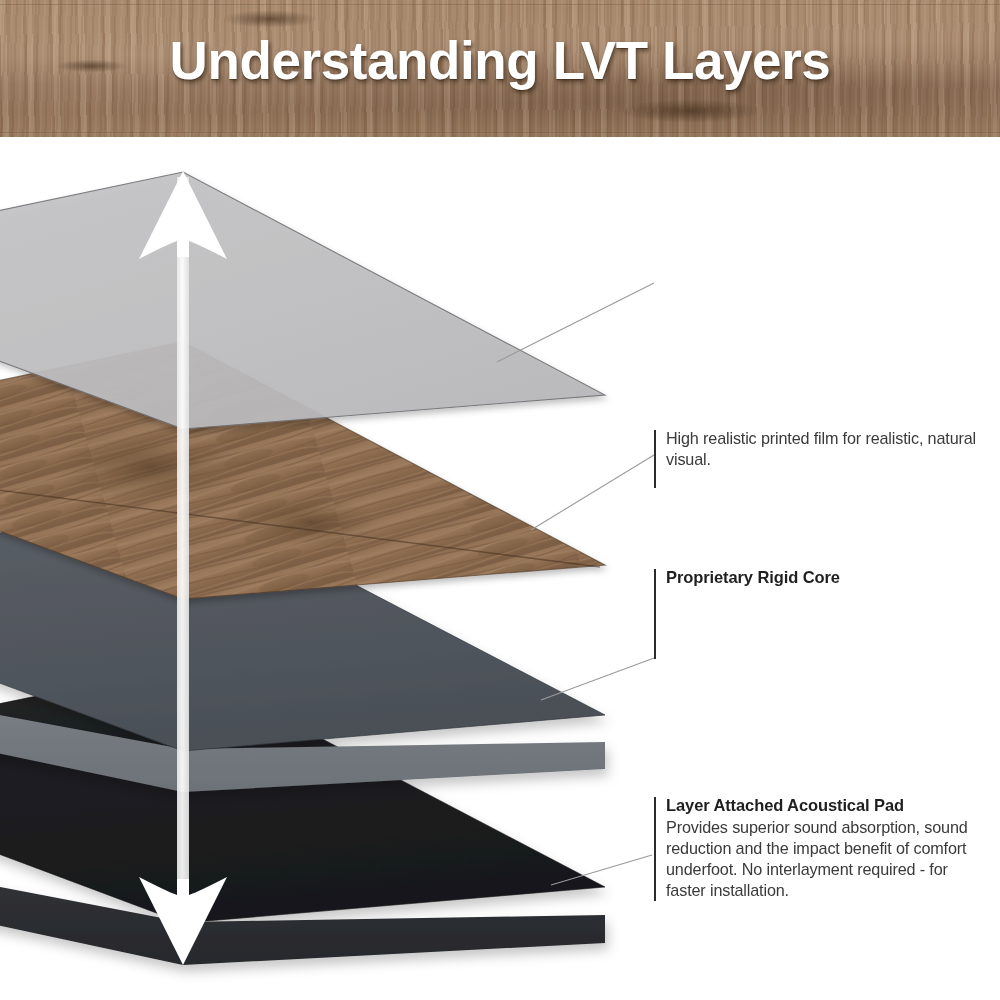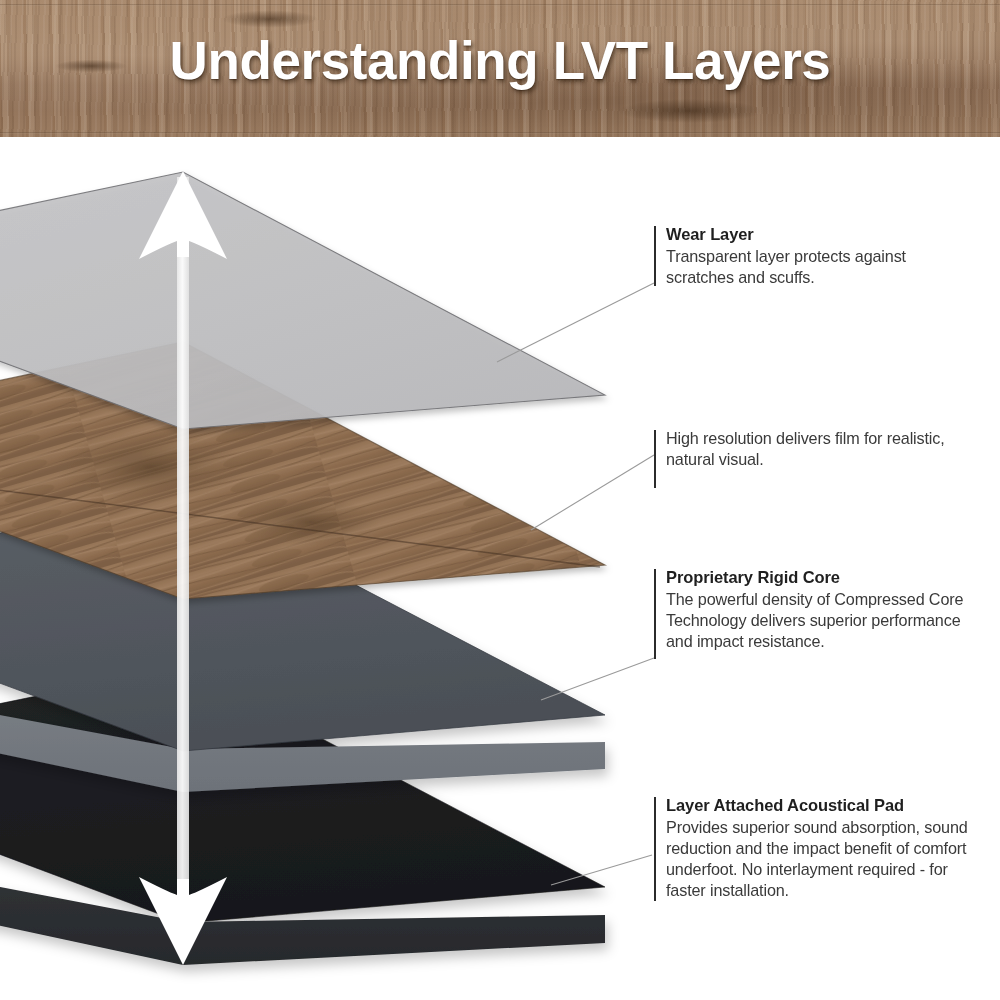--- a/index.html
+++ b/index.html
@@ -243,35 +243,29 @@
 
       <g stroke="#9a9a9a" stroke-width="1.1" fill="none">
         <path d="M 497 225 L 654 146"></path>
         <path d="M 531 393 L 654 318"></path>
         <path d="M 541 563 L 654 521"></path>
         <path d="M 551 748 L 652 718"></path>
       </g>
     </svg>
   </div>
 
-  <div class="callout c1">
-    <div class="rule"></div>
-    <h3>Wear Layer</h3>
-    <p>Transparent layer protects against scratches and scuffs.</p>
-  </div>
 
   <div class="callout c2">
     <div class="rule"></div>
-    <p>High resolution delivers film for realistic, natural visual.</p>
+    <p>High realistic printed film for realistic, natural visual.</p>
   </div>
 
   <div class="callout c3">
     <div class="rule"></div>
     <h3>Proprietary Rigid Core</h3>
-    <p>The powerful density of Compressed Core Technology delivers superior performance and impact resistance.</p>
   </div>
 
   <div class="callout c4">
     <div class="rule"></div>
     <h3>Layer Attached Acoustical Pad</h3>
     <p>Provides superior sound absorption, sound reduction and the impact benefit of comfort underfoot. No interlayment required - for faster installation.</p>
   </div>
 
 </div>
 

